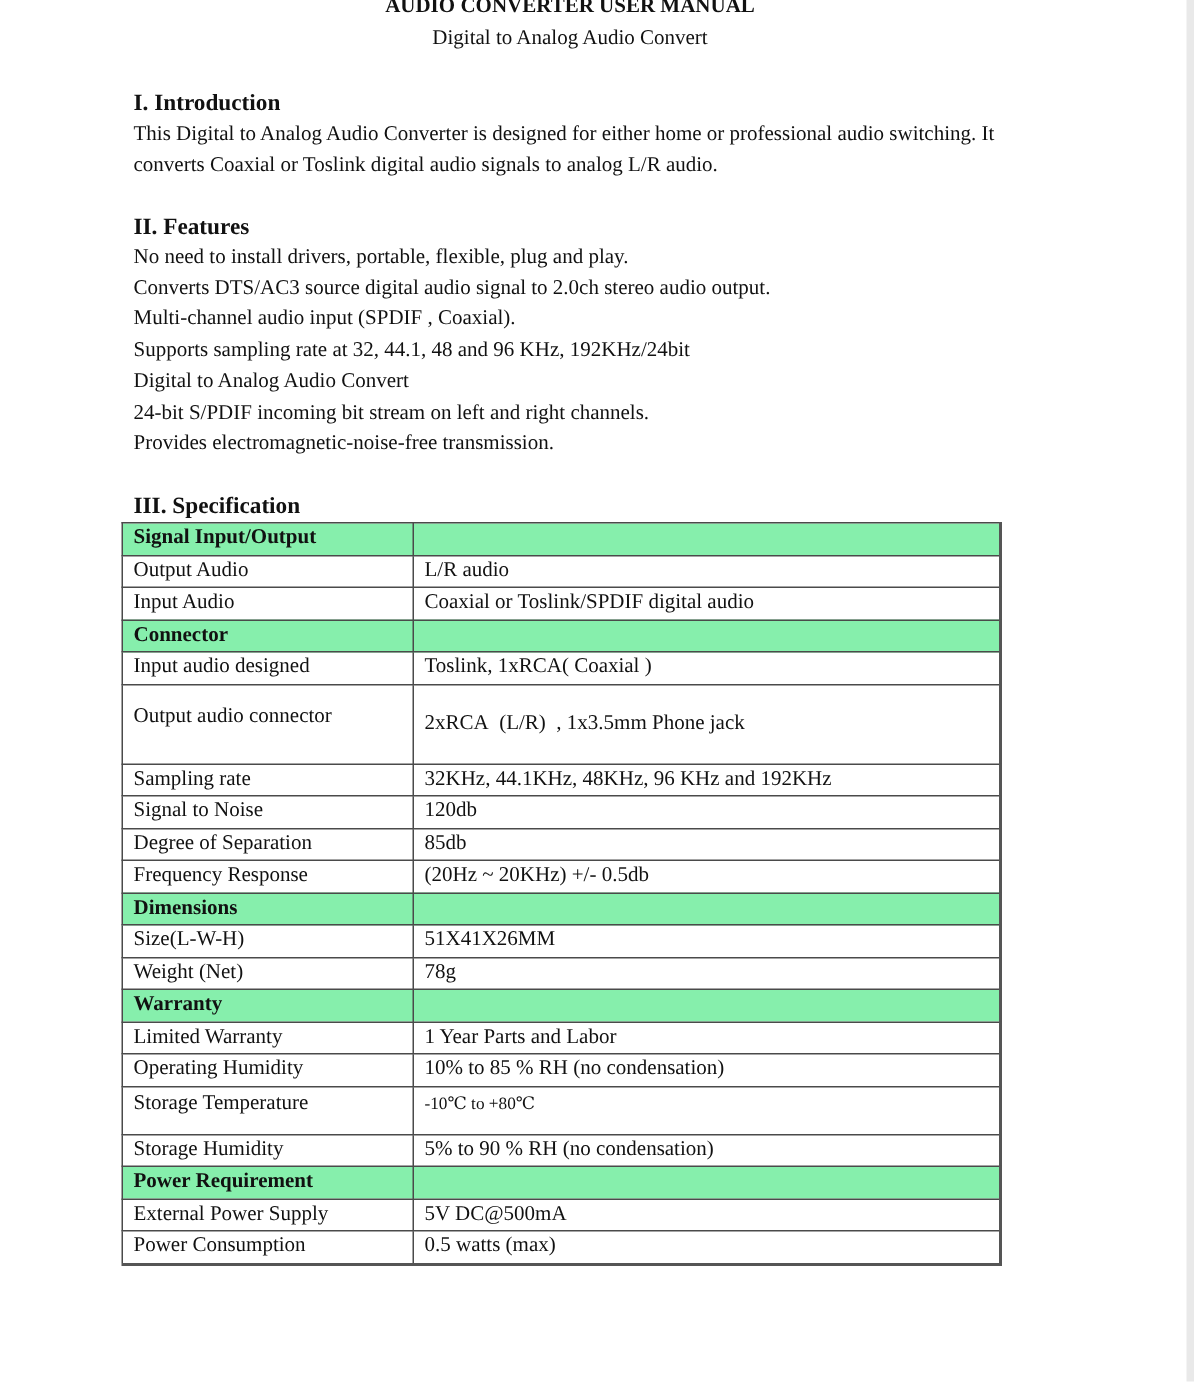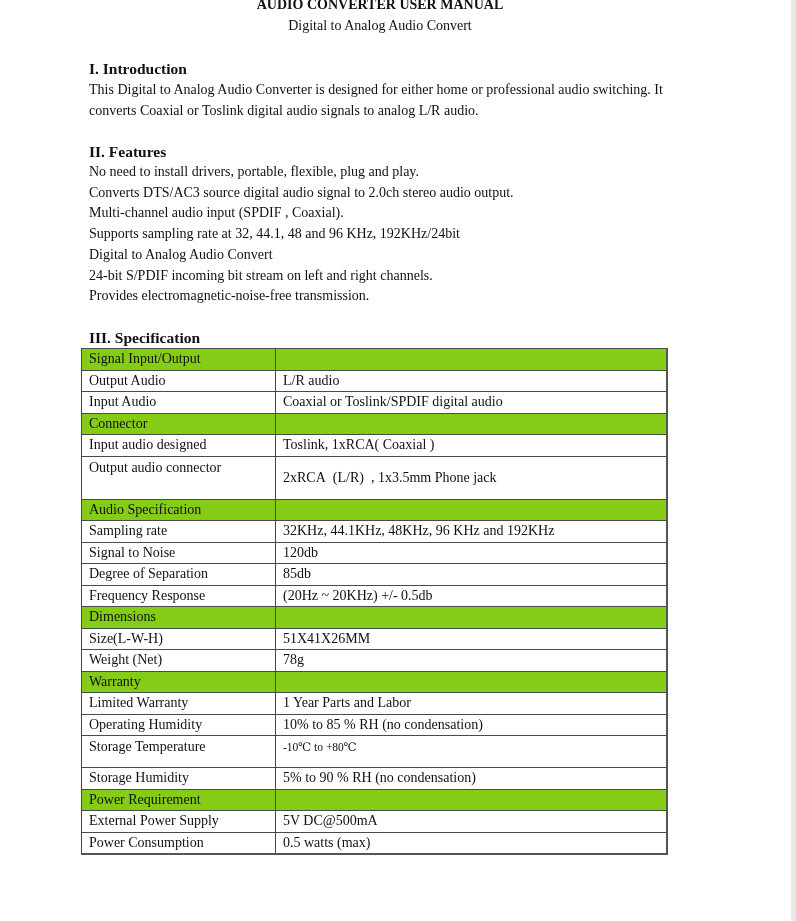--- a/index.html
+++ b/index.html
@@ -33,23 +33,23 @@
   table.spec {
     position: absolute; left: 81px; top: 348px; width: 587px;
     border-collapse: collapse; font-size: 14px;
     border-right: 2px solid #555; border-bottom: 2px solid #555;
   }
   table.spec td {
     border: 1px solid #4a4a4a; padding: 0 7px; height: 20.5px; line-height: 18px;
     vertical-align: middle;
   }
   table.spec td.c1 { width: 179px; }
-  table.spec tr.group td { background: #84cc16; font-weight: normal; }
+  table.spec tr.group td { background: #86efac; font-weight: bold; }
   table.spec tr.tall td { height: 40px; }
-  table.spec tr.tall td.c1 { vertical-align: top; padding-top: 2px; margin-top: 11px; }
+  table.spec tr.tall td.c1 { vertical-align: top; padding-top: 12px; margin-top: 11px; }
   table.spec tr.mid td { height: 29px; }
   table.spec tr.mid td.c1 { vertical-align: middle; }
   table.spec td.small { font-size: 11.5px; }
   table.spec tr.mid td.top { vertical-align: top; padding-top: 2px; }
 </style>
 </head>
 <body>
 
 <div class="right-edge"></div>
 
@@ -91,24 +91,20 @@
       <td class="c1">Connector</td>
       <td></td>
     </tr>
     <tr>
       <td class="c1">Input audio designed</td>
       <td>Toslink, 1xRCA( Coaxial )</td>
     </tr>
     <tr class="tall">
       <td class="c1">Output audio connector</td>
       <td>2xRCA&nbsp;&nbsp;(L/R)&nbsp;&nbsp;, 1x3.5mm Phone jack</td>
-    </tr>
-    <tr class="group">
-      <td class="c1">Audio Specification</td>
-      <td></td>
     </tr>
     <tr>
       <td class="c1">Sampling rate</td>
       <td>32KHz, 44.1KHz, 48KHz, 96 KHz and 192KHz</td>
     </tr>
     <tr>
       <td class="c1">Signal to Noise</td>
       <td>120db</td>
     </tr>
     <tr>

